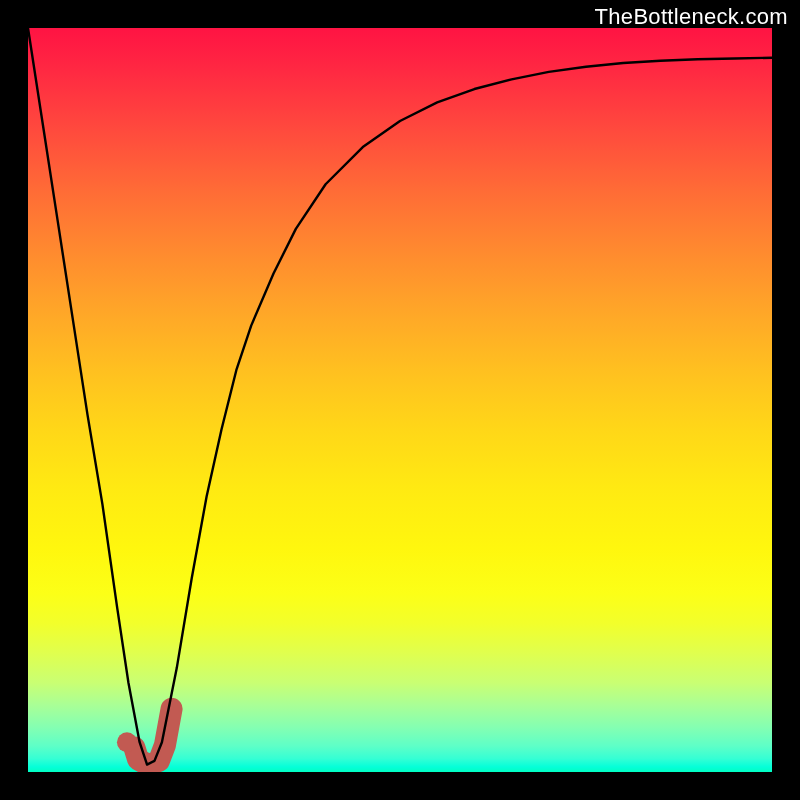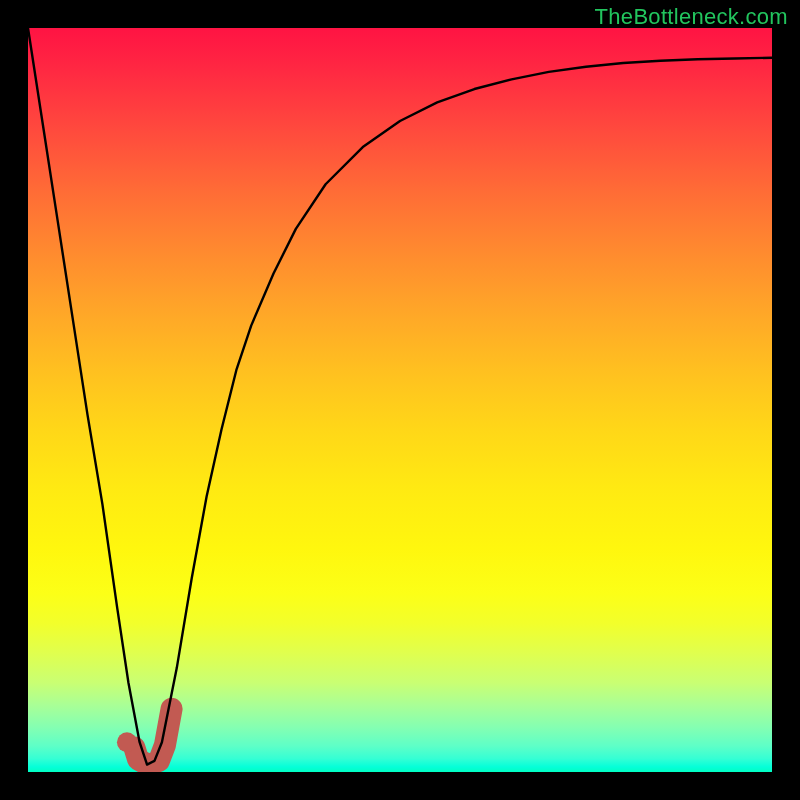--- a/index.html
+++ b/index.html
@@ -8,21 +8,21 @@
     height: 800px;
     background: #000;
     font-family: Arial, Helvetica, sans-serif;
     position: relative;
     overflow: hidden;
   }
   .watermark {
     position: absolute;
     top: 4px;
     right: 12px;
-    color: #22c55e;
+    color: #ffffff;
     font-size: 22px;
     font-weight: 500;
     z-index: 10;
     letter-spacing: 0.3px;
   }
   .plot-area {
     position: absolute;
     top: 28px;
     left: 28px;
     width: 744px;

